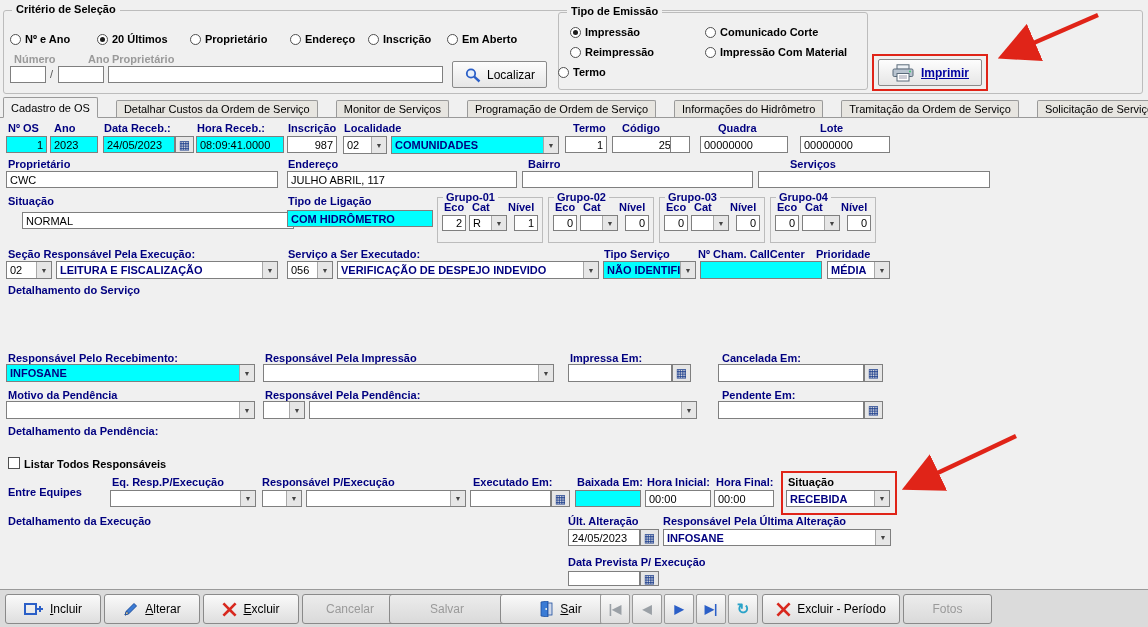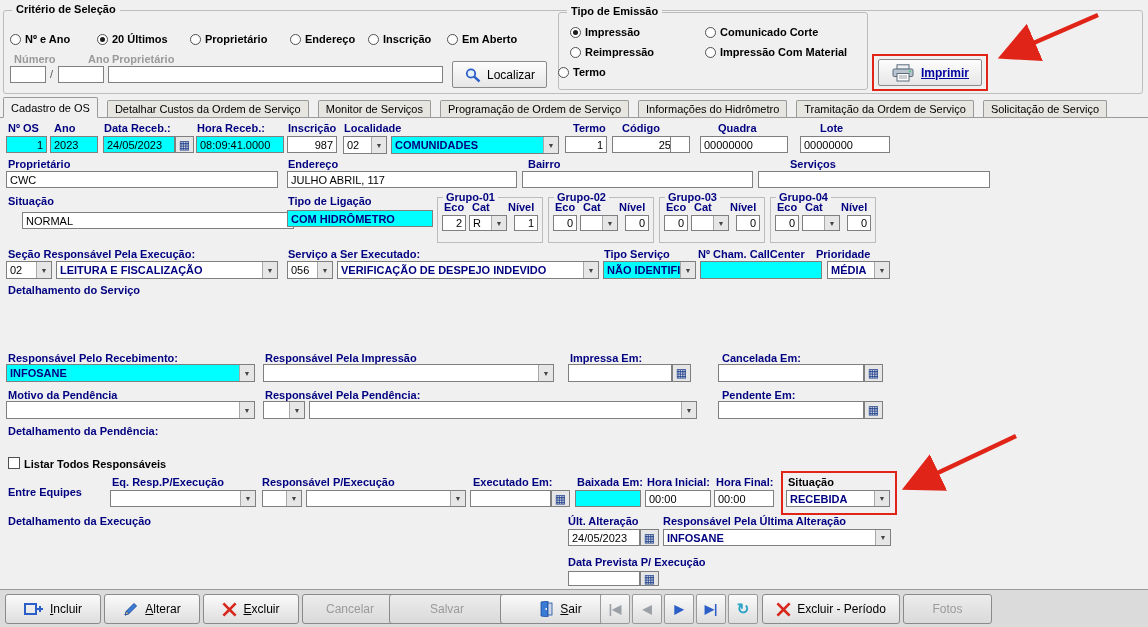--- a/index.html
+++ b/index.html
@@ -18,21 +18,21 @@
   .combo .carrow{width:15px;background:#e6e6e6;border-left:1px solid #a8a8a8;display:flex;align-items:center;justify-content:center;font-size:7px;color:#444;flex:0 0 15px}
   .combo.cyan{background:#00ffff}
   .combo.navy .cval{color:#000080;font-weight:bold}
   .calbtn{position:absolute;width:19px;height:17px;background:#e6e6e6;border:1px solid #7f7f7f;display:flex;align-items:center;justify-content:center;font-size:12px;color:#1a3c8c;padding:0;line-height:1}
   .radio{position:absolute;display:flex;align-items:center;gap:4px;white-space:nowrap}
   .radio .rdot{width:11px;height:11px;border:1px solid #505050;border-radius:50%;background:#fff;position:relative;flex:0 0 11px}
   .radio.checked .rdot::after{content:"";position:absolute;left:2px;top:2px;width:5px;height:5px;border-radius:50%;background:#1c1c1c}
   .radio .rlabel{font-weight:bold;color:#000}
   .checkbox{position:absolute;width:12px;height:12px;border:1px solid #505050;background:#fff}
   .tabstrip{position:absolute;left:0;top:97px;width:1148px;height:21px;display:flex;align-items:flex-end;padding-left:3px;border-bottom:1px solid #9a9a9a;background:#f0f0f0}
-  .tab{height:17px;line-height:15px;padding:1px 7px 0;border:1px solid #9a9a9a;border-bottom:none;border-radius:2px 2px 0 0;background:#e7e5e0;margin-right:9px;white-space:nowrap}
+  .tab{height:17px;line-height:15px;padding:1px 7px 0;border:1px solid #9a9a9a;border-bottom:none;border-radius:2px 2px 0 0;background:#e7e5e0;margin-right:18px;white-space:nowrap}
   .tab.active{height:21px;line-height:19px;background:#f0f0f0;border-bottom:1px solid #f0f0f0;margin-bottom:-1px}
   .grpbox{position:absolute;top:197px;width:106px;height:46px;border:1px solid #bcbcbc}
   .grp-title{position:absolute;top:-7px;left:5px;background:#f0f0f0;padding:0 3px;font-weight:bold;color:#000080}
   .grp-col{position:absolute;top:3px;font-weight:bold;color:#000080}
   .btnbar{position:absolute;left:0;top:589px;width:1148px;height:38px;background:#dbdbdb;border-top:1px solid #9a9a9a}
   .btn{position:absolute;top:4px;height:30px;background:linear-gradient(#fafafa,#dedede);border:1px solid #8a8a8a;border-radius:3px;display:flex;align-items:center;justify-content:center;gap:6px;font-size:12px;color:#000;padding:0 4px}
   .btn.disabled{color:#9a9a9a;background:linear-gradient(#ececec,#dadada)}
   .navbtn{position:absolute;top:4px;width:30px;height:30px;background:linear-gradient(#fafafa,#dedede);border:1px solid #9a9a9a;border-radius:2px;display:flex;align-items:center;justify-content:center;font-size:12px;font-weight:bold}
   .navbtn.off{color:#9aa0a6}
   .navbtn.on{color:#2b5fc7}

